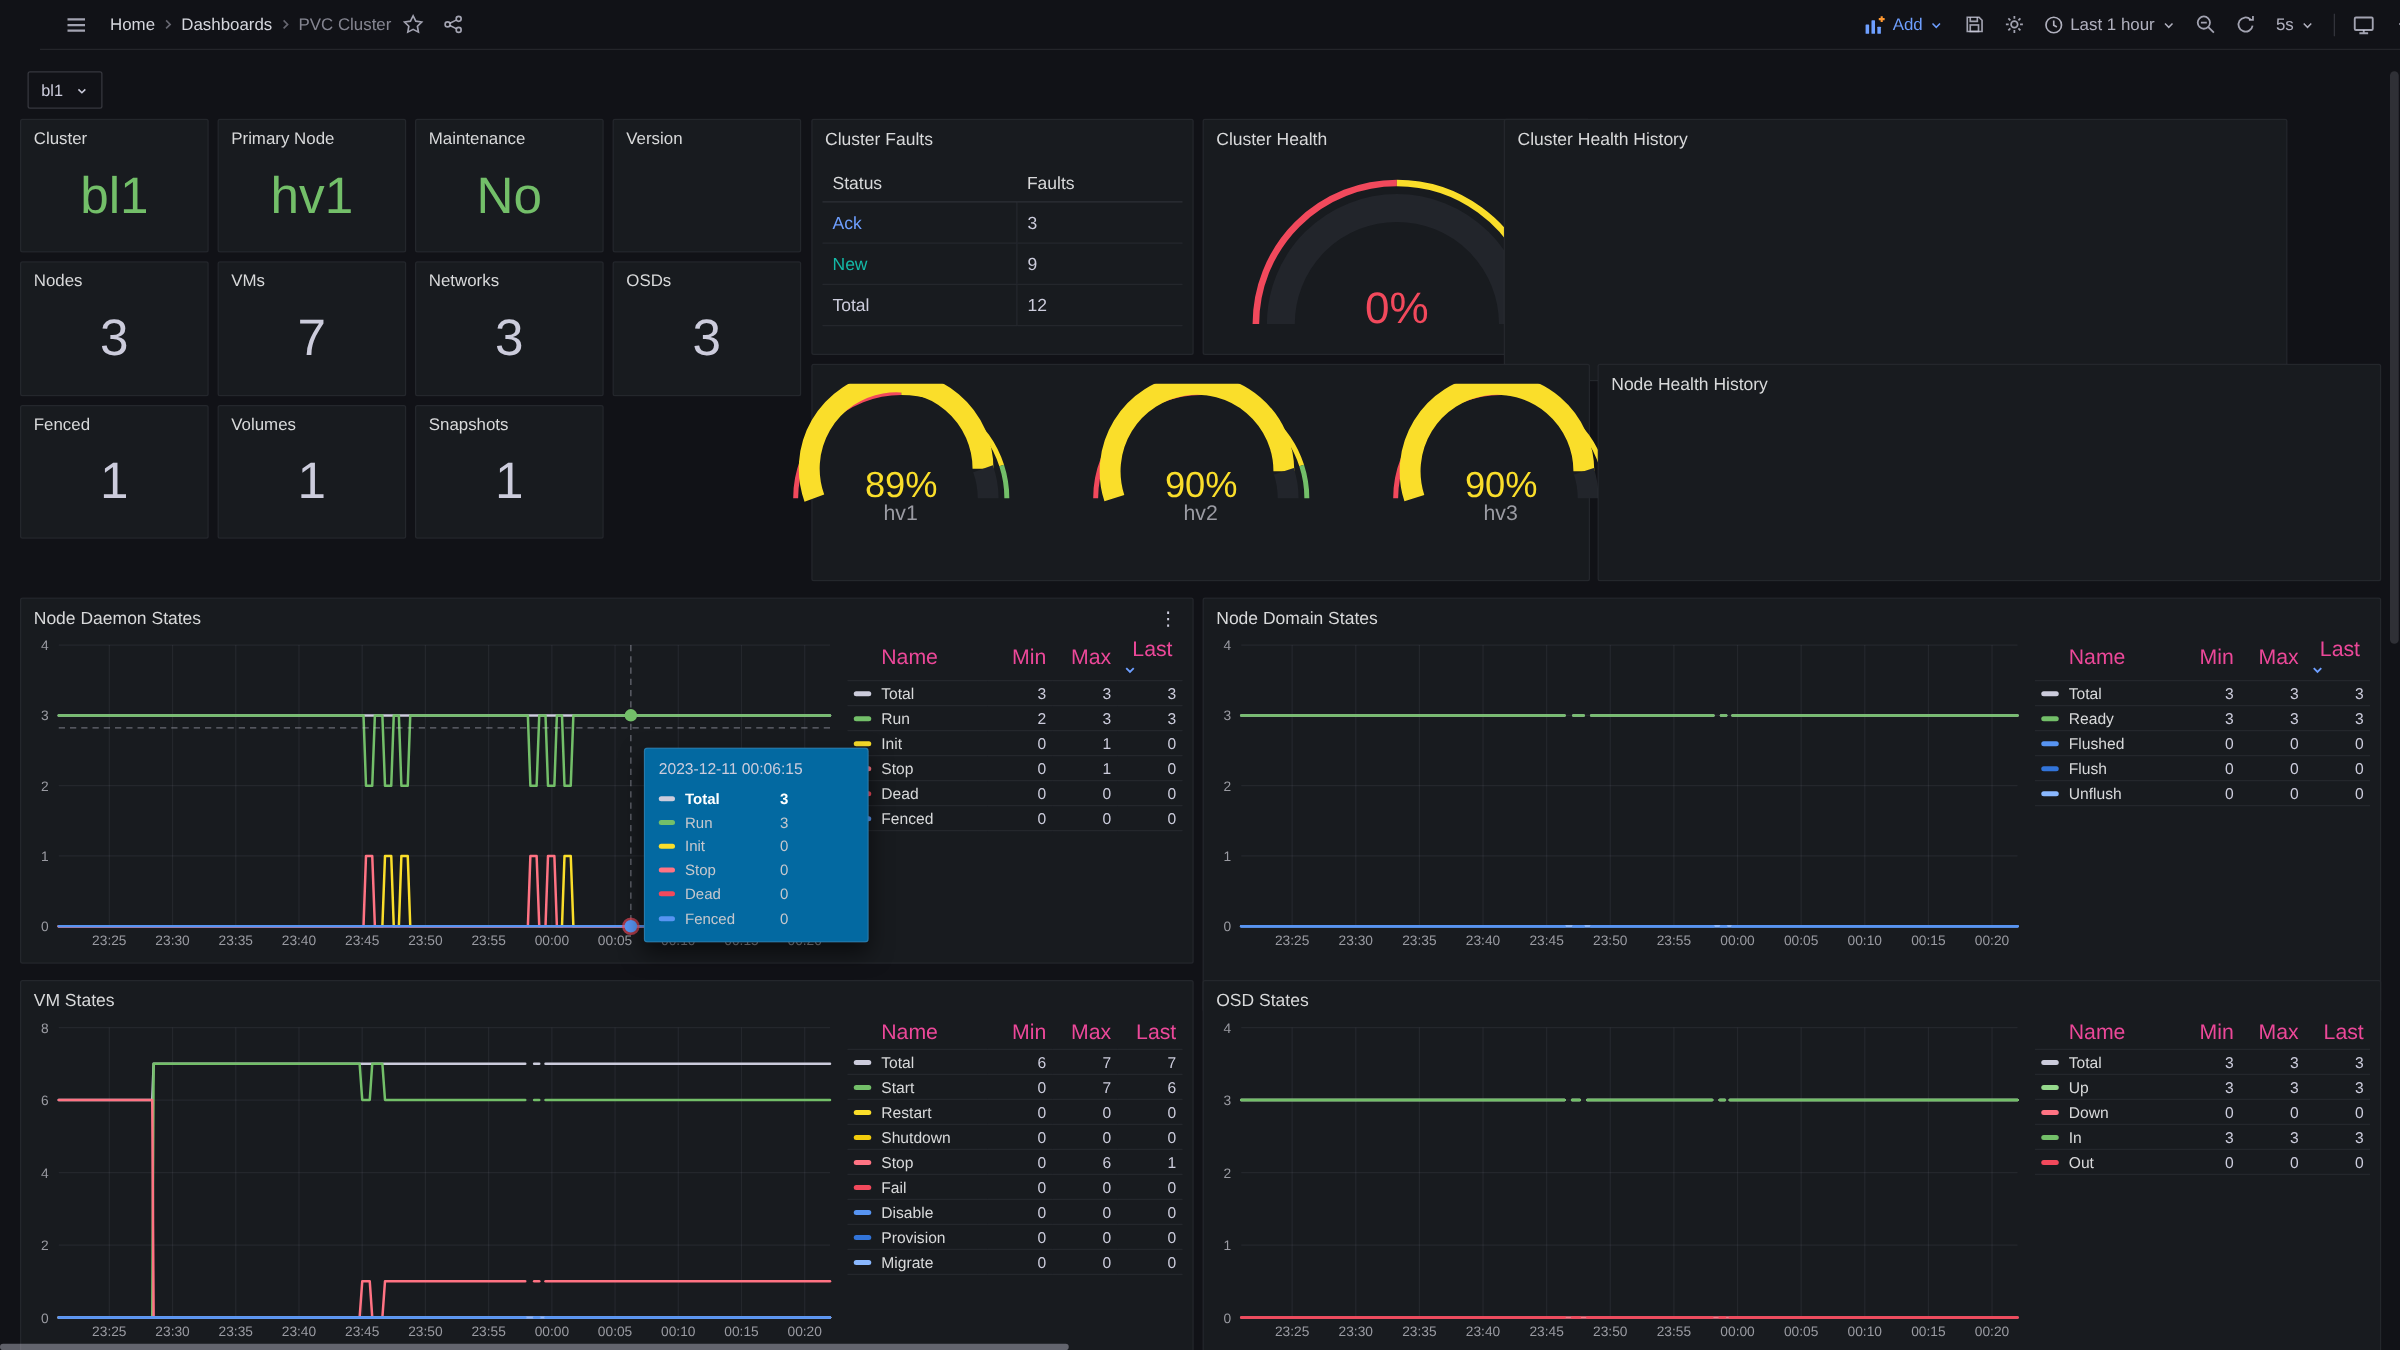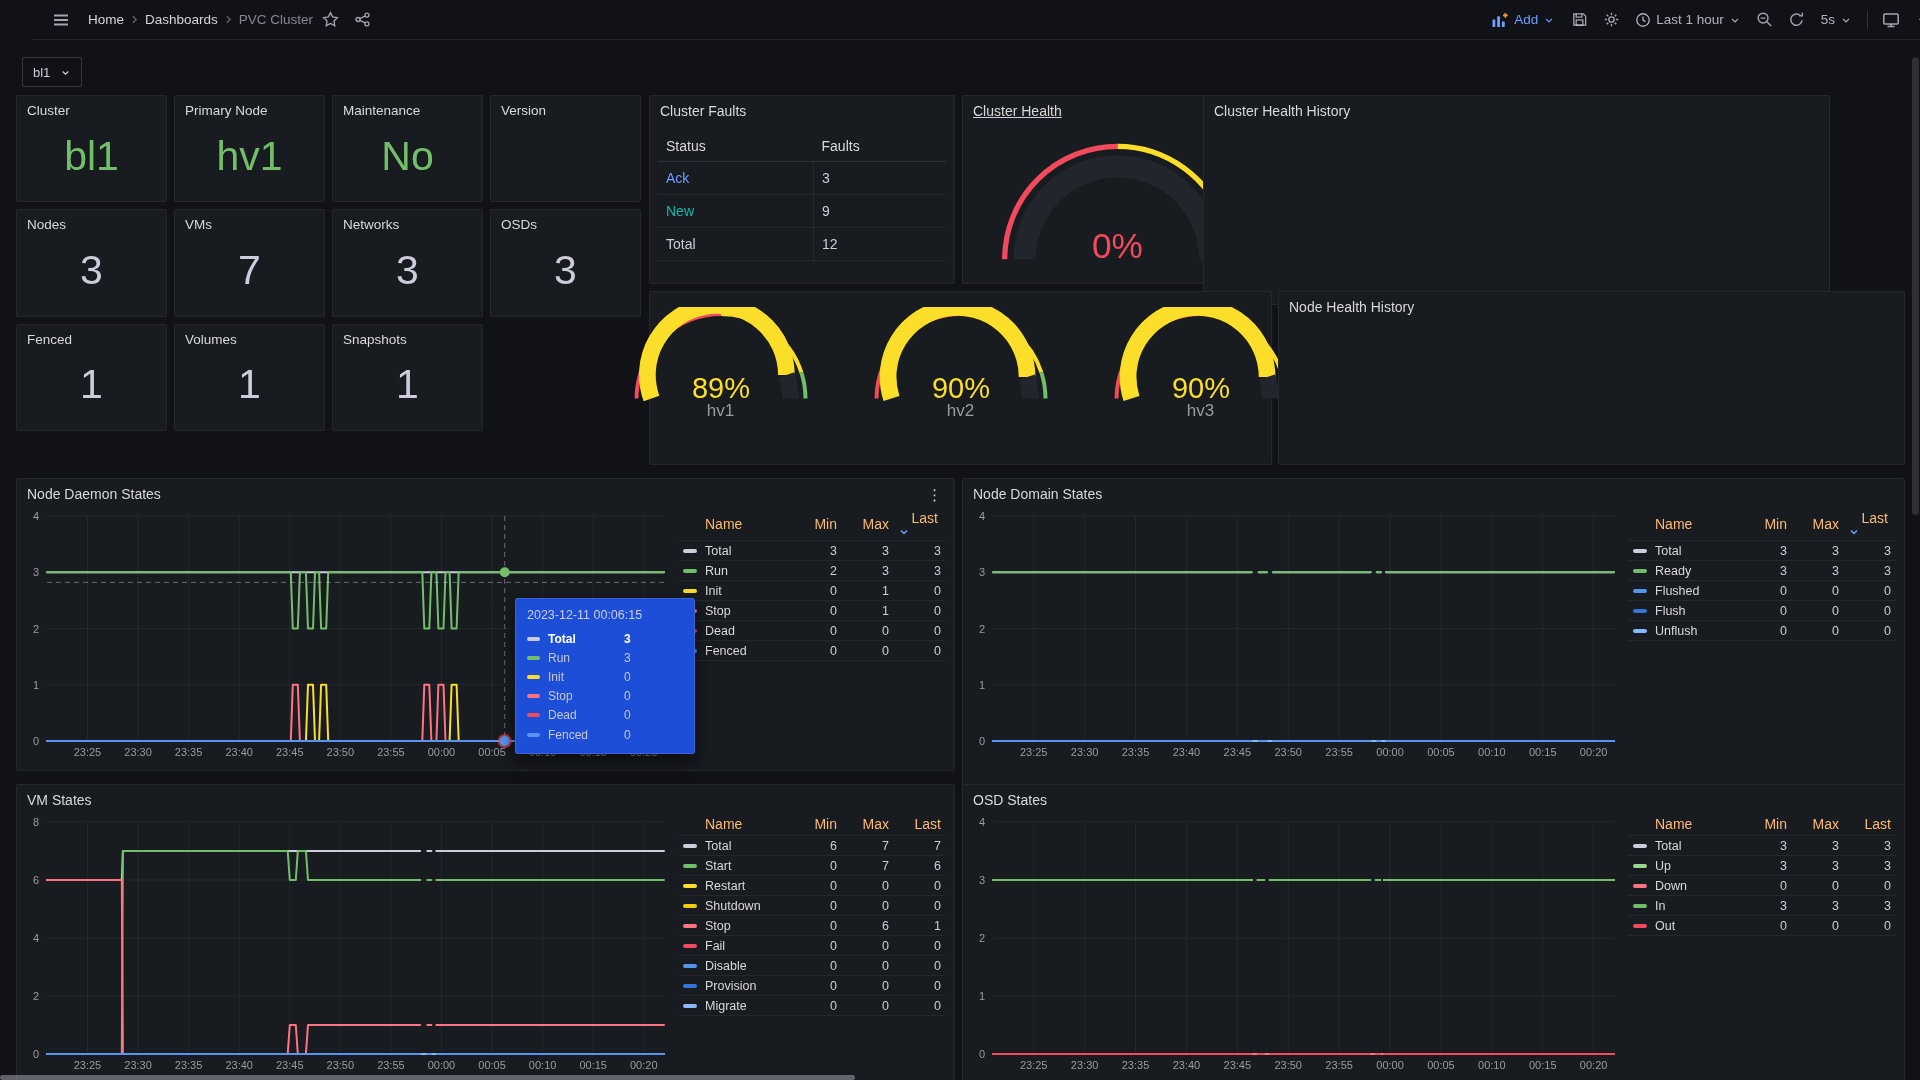--- a/index.html
+++ b/index.html
@@ -50,21 +50,21 @@
     display:grid;grid-template-columns:repeat(4,1fr);grid-template-rows:repeat(3,1fr);gap:7px;}
   .stat-panel{background:#181b1f;border:1px solid rgba(204,204,220,0.07);border-radius:2px;
     display:flex;flex-direction:column;padding:7px 10px;box-sizing:border-box;}
   .stat-title{font-size:13.5px;color:#d8d9da;}
   .stat-value{flex:1;display:flex;align-items:center;justify-content:center;font-weight:500;line-height:1;}
   .stat-value.green-lg{color:#73bf69;font-size:41px;}
   .stat-value.white-lg{color:#ccccdc;font-size:41px;}
   .stat-value.green-sm{color:#73bf69;font-size:13.5px;font-weight:700;line-height:1.45;}
   .stat-value.green-sm span{display:block;max-width:112px;text-align:center;word-break:break-all;}
   #panel-faults{left:649px;top:95px;width:306px;height:189px;}
-  #panel-cluster-health{left:962px;top:95px;width:310px;height:189px;text-decoration:underline;}
+  #panel-cluster-health{left:962px;top:95px;width:310px;height:189px;}
   #panel-chh{left:1203px;top:95px;width:627px;height:210px;}
   #panel-node-health{left:649px;top:291px;width:623px;height:174px;}
   #panel-nhh{left:1278px;top:291px;width:627px;height:174px;}
   #panel-node-daemon{left:16px;top:478px;width:939px;height:293px;}
   #panel-node-domain{left:962px;top:478px;width:943px;height:332px;}
   #panel-vm{left:16px;top:784px;width:939px;height:300px;}
   #panel-osd{left:962px;top:784px;width:943px;height:300px;}
   
   .faults-table{width:calc(100% - 16px);margin:8px 8px 0 8px;border-collapse:collapse;font-size:14px;}
   .faults-table th{color:#d8d9da;font-weight:500;text-align:left;padding:7px 8px;
@@ -76,33 +76,33 @@
   .gauge-body{height:calc(100% - 28px);display:flex;align-items:center;justify-content:center;
     gap:64px;padding-bottom:8px;}
   .gauge-block{text-align:center;}
   .gauge-label{font-size:17px;color:#9a9ba3;margin-top:-4px;}
   
   .history-body{position:absolute;top:28px;left:6px;right:10px;bottom:6px;}
   .states-body{display:flex;height:calc(100% - 28px);padding:0 8px 6px 4px;box-sizing:border-box;gap:8px;}
   .chart-area{flex:1;position:relative;min-width:0;}
   .legend{width:268px;flex:none;font-size:12.5px;padding-top:2px;}
   .legend table{width:100%;border-collapse:collapse;}
-  .legend th{color:#fdba74;font-weight:500;text-align:right;padding:2px 5px 3px 5px;
-    border-bottom:1px solid rgba(204,204,220,0.07);font-size:14px;}
+  .legend th{color:#ec4899;font-weight:500;text-align:right;padding:2px 5px 3px 5px;
+    border-bottom:1px solid rgba(204,204,220,0.07);font-size:17px;}
   .legend th.name{text-align:left;padding-left:27px;}
   .legend td{padding:2.5px 5px;text-align:right;border-bottom:1px solid rgba(204,204,220,0.07);
     color:#ccccdc;white-space:nowrap;}
   .legend td.name{text-align:left;color:#d8d9da;cursor:pointer;}
   .legend .sw{display:inline-block;width:14px;height:4px;border-radius:2px;margin-right:8px;vertical-align:middle;}
   .legend th .thchev{margin-left:3px;vertical-align:-1px;}
   .legend col.cnum{width:52px;}
   
   .chart-tooltip{
     position:absolute;left:498px;top:119px;width:156px;z-index:6;
-    background:#1d4ed8;border:1px solid rgba(204,204,220,0.18);border-radius:3px;
+    background:#0369a1;border:1px solid rgba(204,204,220,0.18);border-radius:3px;
     padding:9px 11px;box-shadow:0 8px 18px rgba(0,0,0,0.55);font-size:12px;
   }
   .tt-time{color:#ccccdc;margin-bottom:7px;font-size:12.5px;}
   .tt-row{display:flex;align-items:center;gap:8px;padding:2.6px 0;color:#c7c8cd;}
   .tt-row .sw{width:13px;height:4px;border-radius:2px;flex:none;}
   .tt-row .nm{width:68px;}
   .tt-row.bold .nm,.tt-row.bold .val{color:#ffffff;font-weight:700;}
   
   .h-scroll{position:absolute;left:0;bottom:0;width:855px;height:5px;
     background:rgba(204,204,220,0.42);border-radius:3px;z-index:30;}

